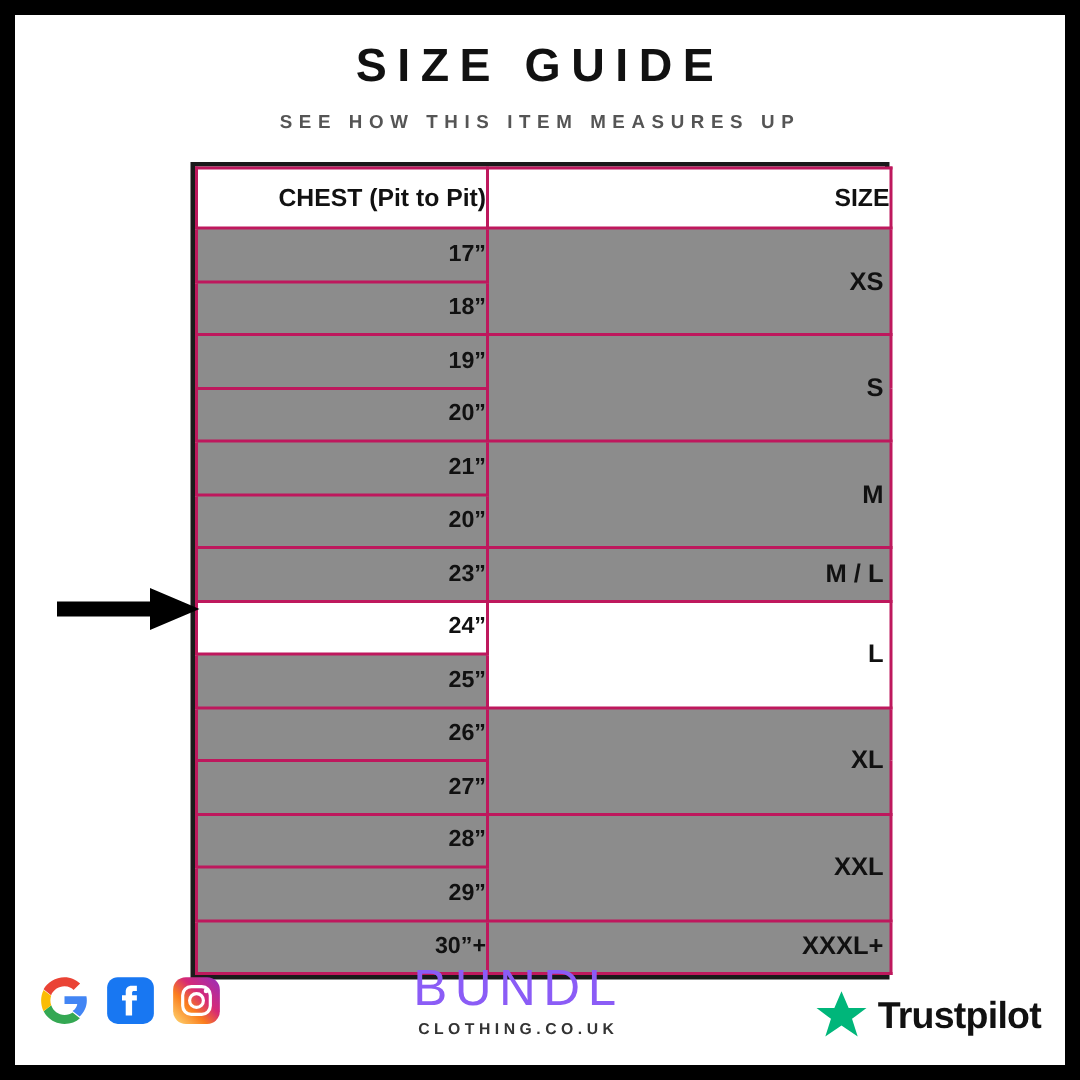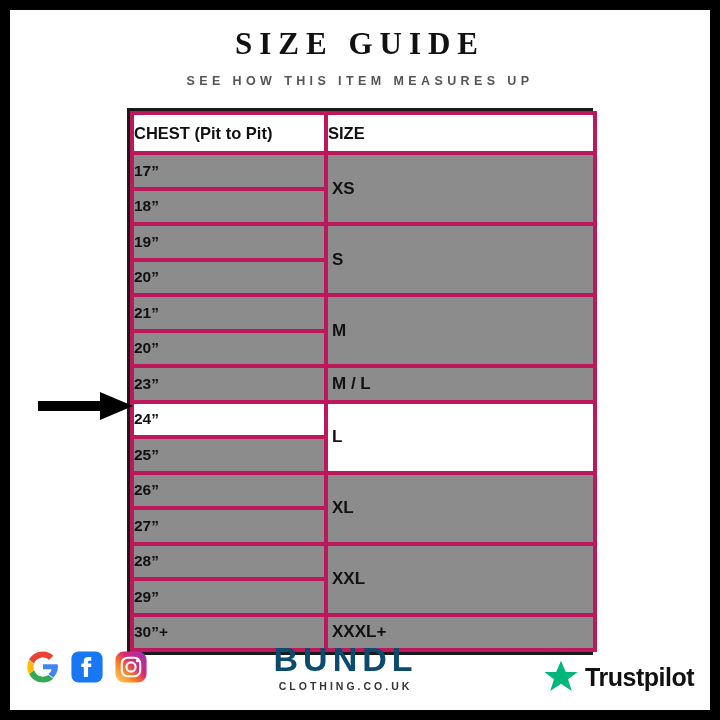--- a/index.html
+++ b/index.html
@@ -23,21 +23,20 @@
     flex-direction: column;
     align-items: center;
   }
   .title {
     margin-top: 16px;
     font-size: 31px;
     font-weight: bold;
     letter-spacing: 7px;
     color: #111;
     text-align: center;
-    font-family: Liberation Serif, serif;
   }
   .subtitle {
     margin-top: 12px;
     font-size: 12.5px;
     font-weight: bold;
     letter-spacing: 4.4px;
     color: #555;
     text-align: center;
   }
   .table-wrap {
@@ -45,22 +44,22 @@
     width: 466px;
     border: 3px solid #1a1a1a;
     position: relative;
   }
   table {
     border-collapse: collapse;
     width: 100%;
     table-layout: fixed;
   }
   td, th {
-    border: 4px solid #be185d;
-    text-align: left;
+    border: 2px solid #be185d;
+    text-align: right;
     color: #111;
     font-weight: bold;
   }
   th {
     background: #ffffff;
     font-size: 16.5px;
     height: 40px;
     padding: 0;
   }
   .chest-col { width: 194px; }
@@ -99,23 +98,23 @@
   .socials { display: flex; align-items: center; gap: 10px; }
   .social { width: 34px; height: 34px; display: block; }
   .brand {
     display: flex;
     flex-direction: column;
     align-items: center;
     justify-content: center;
   }
   .brand-name {
     font-size: 34px;
-    font-weight: bold;
+    font-weight: normal;
     letter-spacing: 5px;
-    color: #0c4a6e;
+    color: #8b5cf6;
     line-height: 1;
   }
   .brand-sub {
     margin-top: 4px;
     font-size: 10.5px;
     font-weight: bold;
     letter-spacing: 3px;
     color: #333;
   }
   .trustpilot { display: flex; align-items: center; gap: 6px; margin-top: 20px; }

